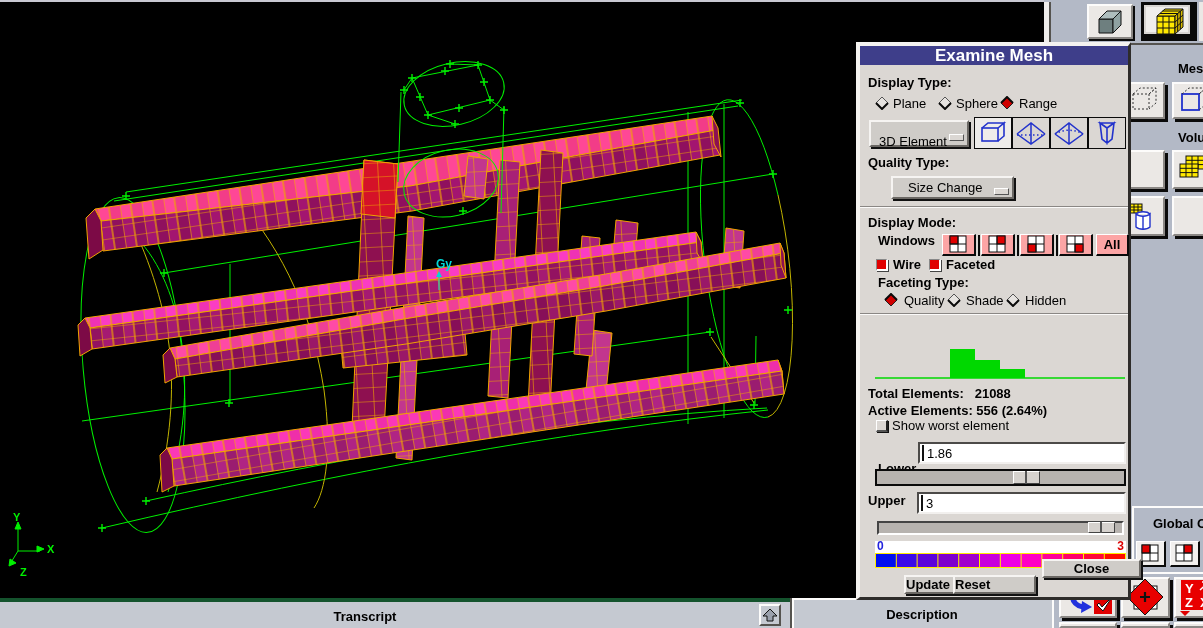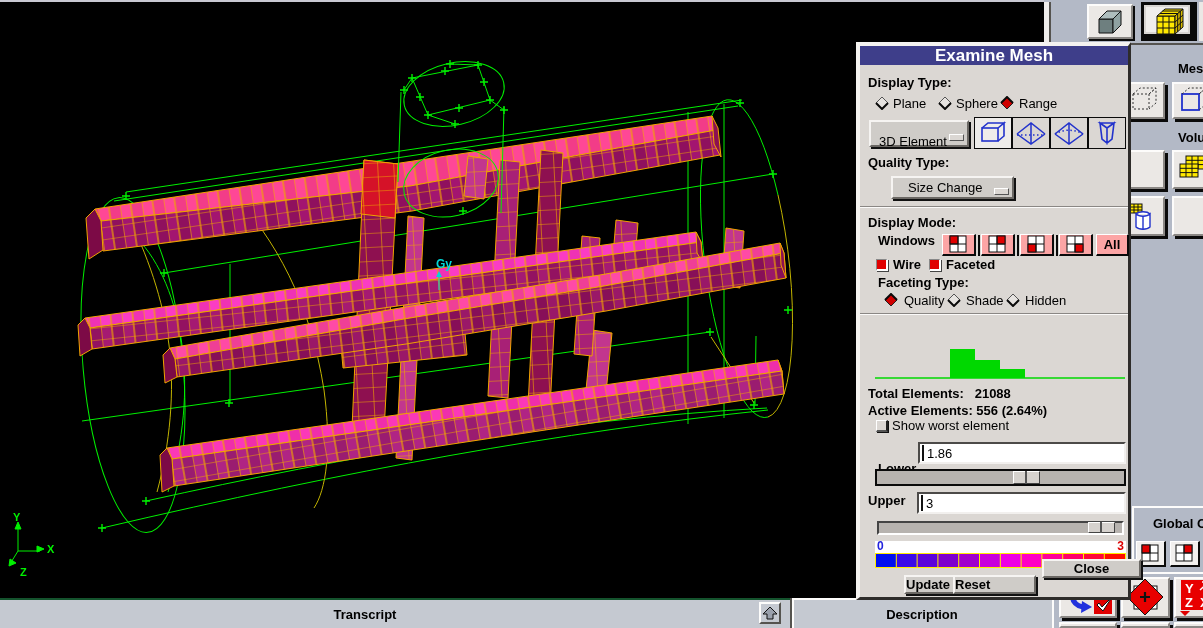--- a/index.html
+++ b/index.html
@@ -260,21 +260,21 @@
           <text x="24" y="28">X</text>
         </g>
   <path d="M24 11l9 -8M33 3v7M33 3h-7" stroke="#fff" stroke-width="1.5" fill="none"></path>
   <polygon points="4,32 14,32 9,37" fill="#e00000"></polygon>
  </svg>
 </div>
 <div class="abs btn3" style="left:1059px;top:622px;width:58px;height:6px;"></div>
 <div class="abs btn3" style="left:1121px;top:622px;width:49px;height:6px;"></div>
 <div class="abs btn3" style="left:1174px;top:622px;width:42px;height:6px;"></div>
 
-<div class="abs" style="left:0;top:598px;width:790px;height:30px;background:#c5c9d1;border-top:2px solid #14532d;">
+<div class="abs" style="left:0;top:598px;width:790px;height:30px;background:#c5c9d1;border-top:4px solid #14532d;">
  <div class="abs t13 b" style="left:0;top:8px;width:730px;text-align:center;">Transcript</div>
  <div class="abs" style="left:759px;top:2px;width:22px;height:22px;background:#c5c9d1;border-top:2px solid #fdfcfb;border-left:2px solid #fdfcfb;border-right:2px solid #55534f;border-bottom:2px solid #55534f;">
   <svg width="19" height="18">
           <polygon points="9,3 16,10 12,10 12,15 6,15 6,10 2,10" fill="#9aa0ac" stroke="#111"></polygon>
         </svg>
  </div>
 </div>
 <div class="abs" style="left:790px;top:598px;width:2px;height:30px;background:#55534f;"></div>
 <div class="abs" style="left:792px;top:598px;width:260px;height:30px;background:#c5c9d1;border-top:2px solid #fdfcfb;border-left:2px solid #fdfcfb;">
  <div class="abs t13 b" style="left:0;top:8px;width:256px;text-align:center;">Description</div>

